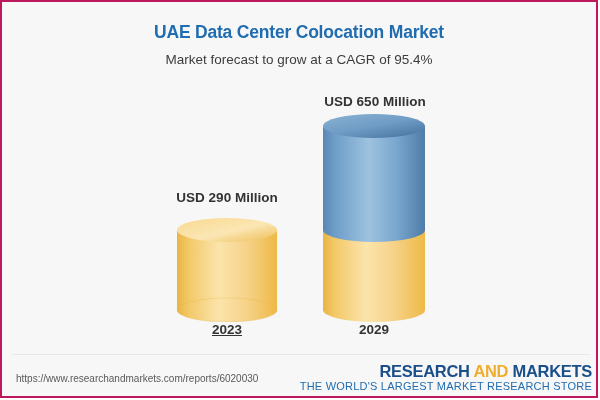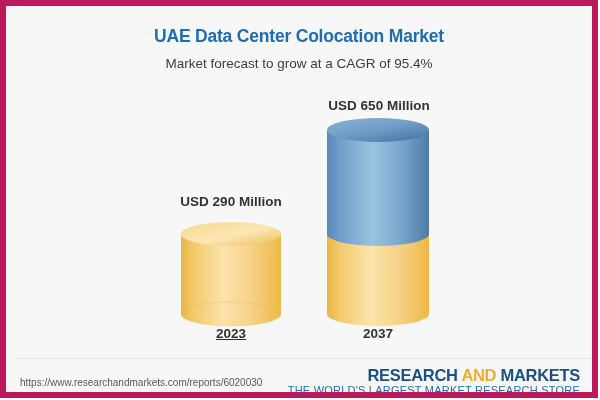--- a/index.html
+++ b/index.html
@@ -4,21 +4,21 @@
 <style>
   html,body{margin:0;padding:0;}
   body{
     width:600px;height:400px;overflow:hidden;
     font-family:"Liberation Sans", sans-serif;
     background:#ffffff;
   }
   #canvas{
     position:relative;width:598px;height:398px;
     background:#f7f7f7;
-    border:6px solid #be185d;
+    border:2px solid #be185d;
     box-sizing:border-box;
     overflow:hidden;
   }
   
   #title{
     position:absolute;left:0;top:20px;width:100%;
     text-align:center;
     font-size:17.5px;font-weight:bold;
     color:#1f6cb0;
     letter-spacing:-0.2px;
@@ -53,21 +53,21 @@
   
   #divider{
     position:absolute;left:10px;top:352px;width:578px;height:1px;
     background:#e8e8e8;
   }
   #url{
     position:absolute;left:14px;top:371px;
     font-size:10px;color:#5a5a5a;
   }
   #logo{
-    position:absolute;right:12px;top:360px;
+    position:absolute;right:4px;top:360px;
     text-align:right;
   }
   #logo-main{
     font-size:16.5px;font-weight:bold;letter-spacing:-0.3px;
     color:#1a4f8a;line-height:19px;white-space:nowrap;
   }
   #logo-and{color:#f0ad2e;}
   #logo-tag{
     font-size:11px;font-weight:normal;color:#1f6cb0;
     letter-spacing:0.22px;line-height:10px;white-space:nowrap;
@@ -146,21 +146,21 @@
         <ellipse cx="59" cy="199" rx="51" ry="8" fill="url(#shadow29)"></ellipse>
 
         <path d="M3,116 L3,196 A51,12 0 0 0 105,196 L105,116 Z" fill="url(#goldBody2)"></path>
 
         <path d="M3,12 L3,116 A51,12 0 0 0 105,116 L105,12 Z" fill="url(#blueBody)"></path>
         <ellipse cx="54" cy="12" rx="51" ry="12" fill="url(#blueTop)"></ellipse>
       </svg>
     </div>
 
     <div class="xlabel" id="year-2023">2023</div>
-    <div class="xlabel" id="year-2029">2037</div>
+    <div class="xlabel" id="year-2029">2029</div>
   </div>
 
   <div id="divider"></div>
 
   <a id="url" href="#" style="text-decoration:none;color:#5a5a5a;">https://www.researchandmarkets.com/reports/6020030</a>
 
   <div id="logo">
     <div id="logo-main"><span>RESEARCH</span><span id="logo-and"> AND </span><span>MARKETS</span></div>
     <div id="logo-tag">THE WORLD'S LARGEST MARKET RESEARCH STORE</div>
   </div>

